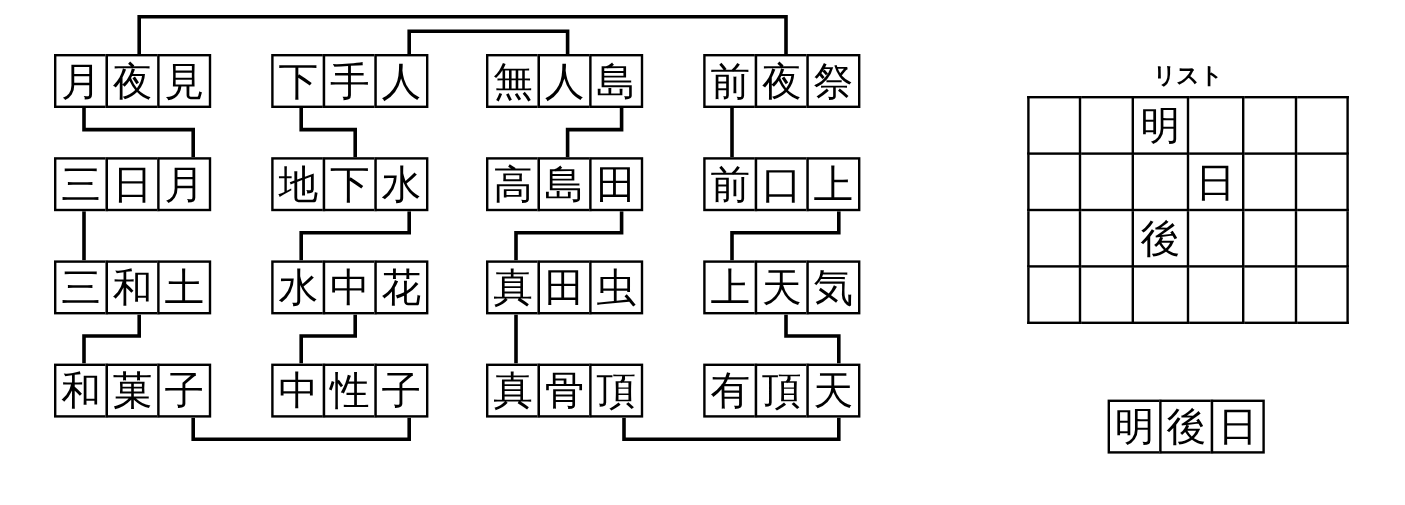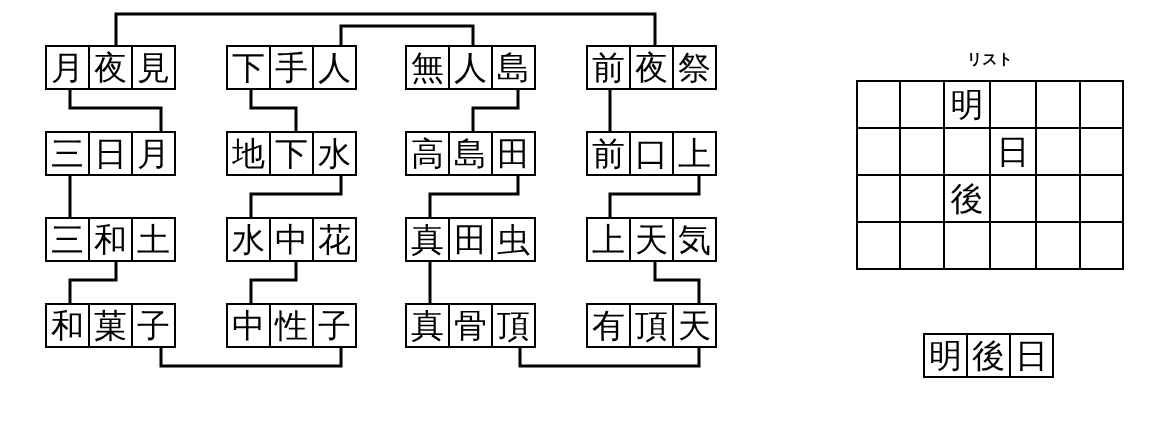--- a/index.html
+++ b/index.html
@@ -16,21 +16,21 @@
     border:2px solid #000;
     margin-left:-2px;
     display:flex;align-items:center;justify-content:center;
     font-size:33px;line-height:1;background:#fff;
     box-sizing:border-box;
   }
   .cell:first-child{margin-left:0;}
   .list-wrap{position:absolute;}
   .list-title{
     position:absolute;left:0;top:0;width:100%;
-    text-align:center;font-size:15px;font-weight:bold;white-space:nowrap;
+    text-align:center;font-size:19px;font-weight:bold;white-space:nowrap;
   }
   table.grid{border-collapse:collapse;position:absolute;left:0;top:30px;}
   table.grid td{
     width:45px;height:45px;border:2px solid #000;
     text-align:center;vertical-align:middle;
     font-size:33px;line-height:1;padding:0;
   }
   .answer{position:absolute;display:flex;}
 </style>
 </head>

